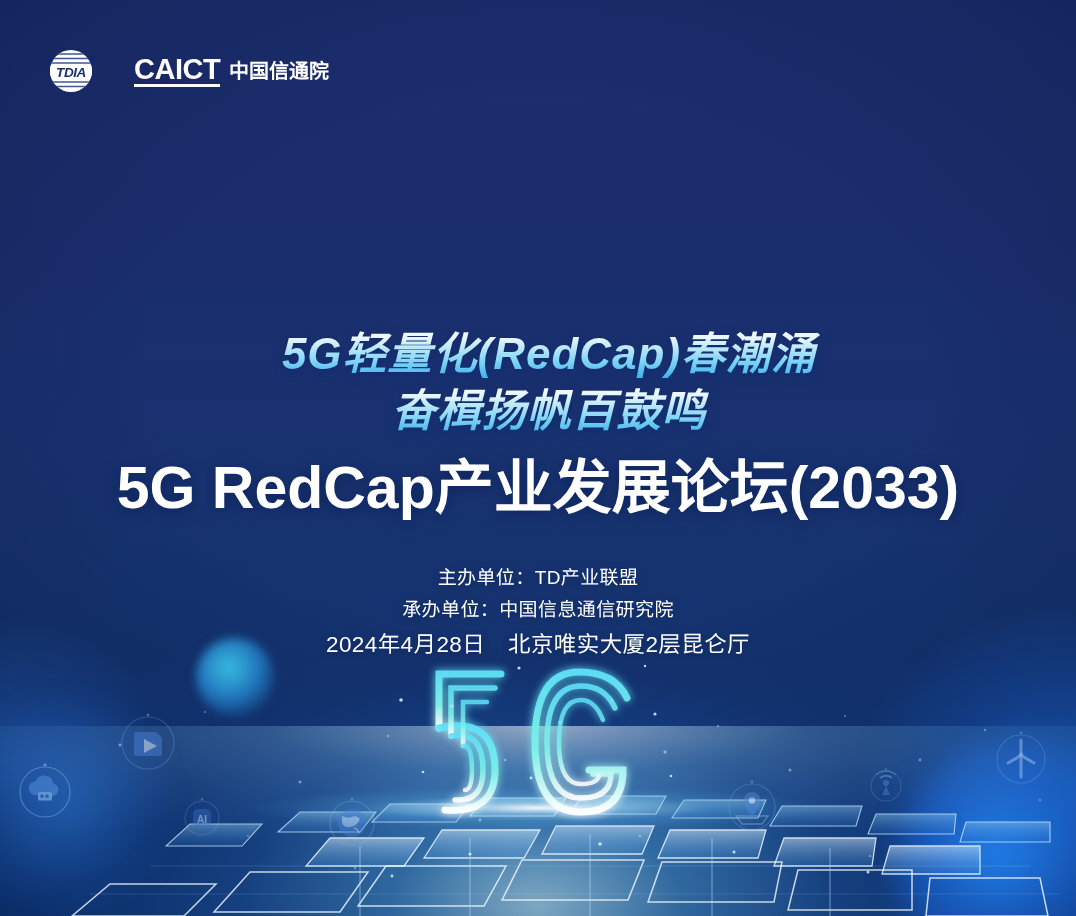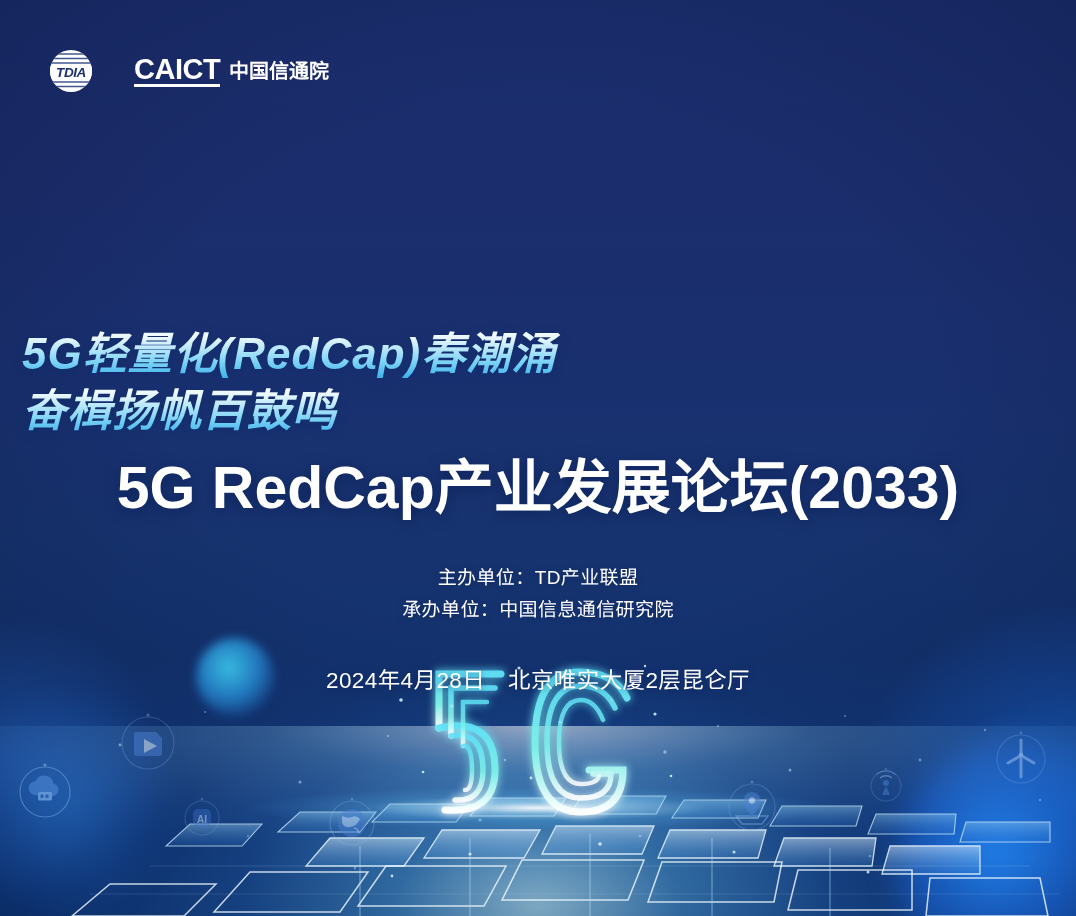--- a/index.html
+++ b/index.html
@@ -83,21 +83,21 @@
     white-space: nowrap;
     line-height: 1;
   }
 
   
   .slogan {
     position: absolute;
     left: 0;
     right: 0;
     top: 326px;
-    text-align: left;
+    text-align: center;
     z-index: 25;
     padding-left: 22px;
   }
   .slogan-line {
     font-size: 44px;
     font-weight: 800;
     font-style: italic;
     letter-spacing: 1px;
     line-height: 1.29;
     background: linear-gradient(180deg, #ffffff 0%, #e6f6ff 22%, #7fd4f5 62%, #2aa8ea 100%);
@@ -139,21 +139,20 @@
     color: #ffffff;
     font-size: 19px;
     font-weight: 500;
     line-height: 1.68;
     letter-spacing: 0.4px;
     white-space: nowrap;
     filter: drop-shadow(0 1px 3px rgba(5,25,80,0.5));
   }
   .detail-line.date {
     font-size: 22.5px;
-    margin-top: 36px;
   }
 
   
   .art-5g {
     position: absolute;
     left: 50%;
     transform: translateX(-50%);
     bottom: 84px;
     width: 310px;
     height: 180px;

